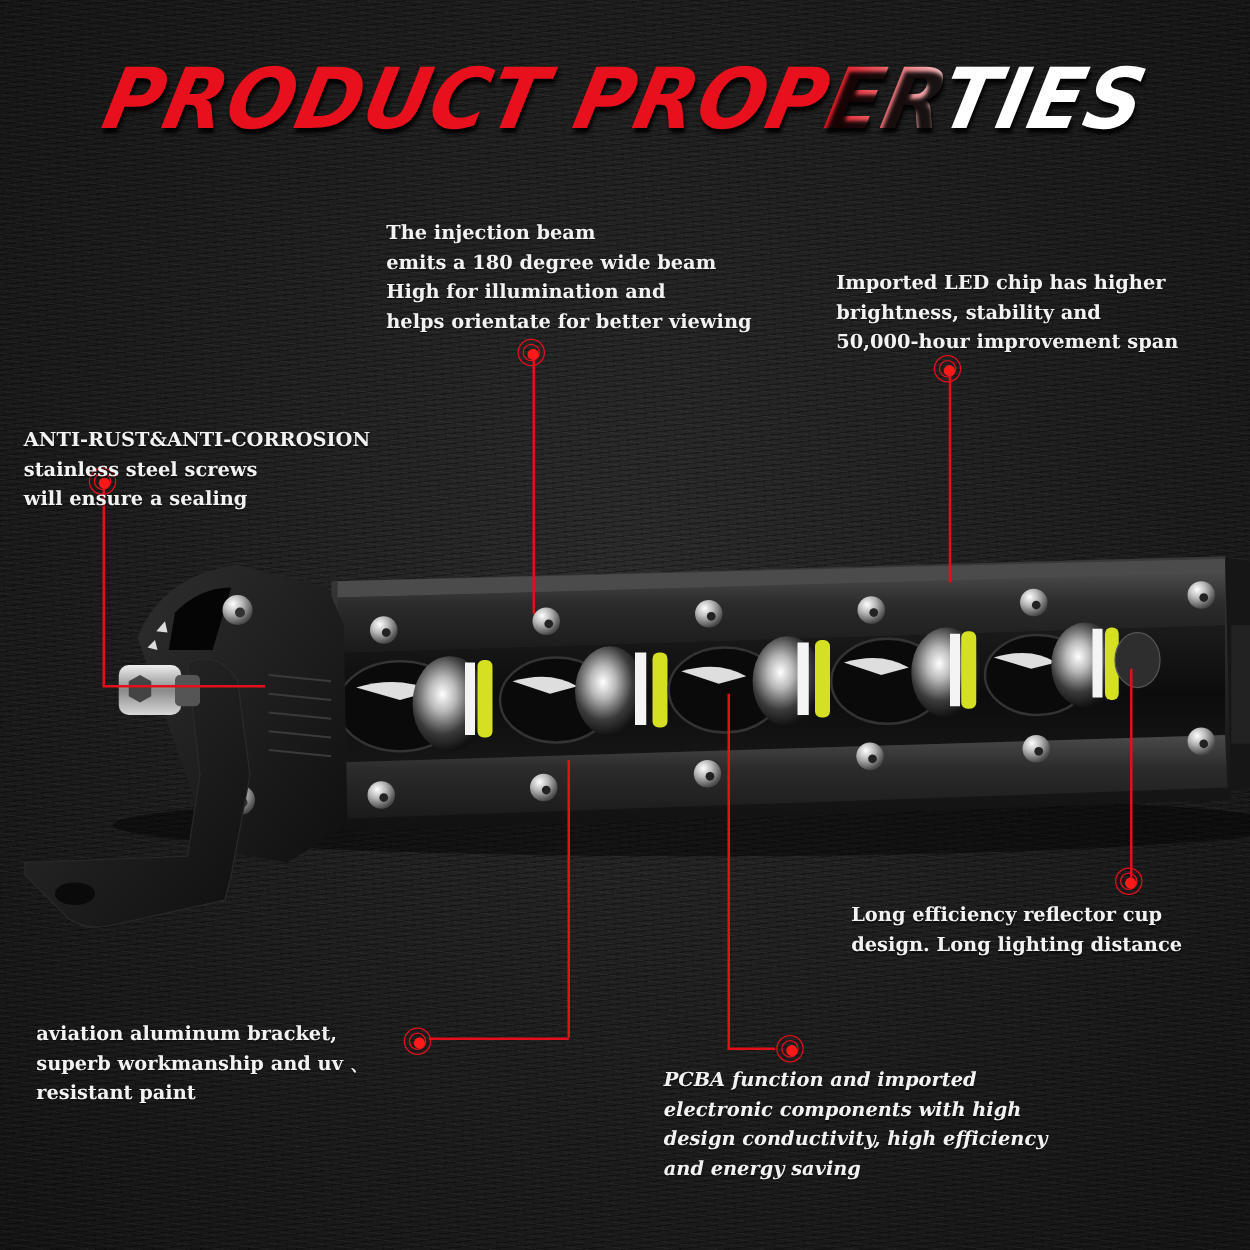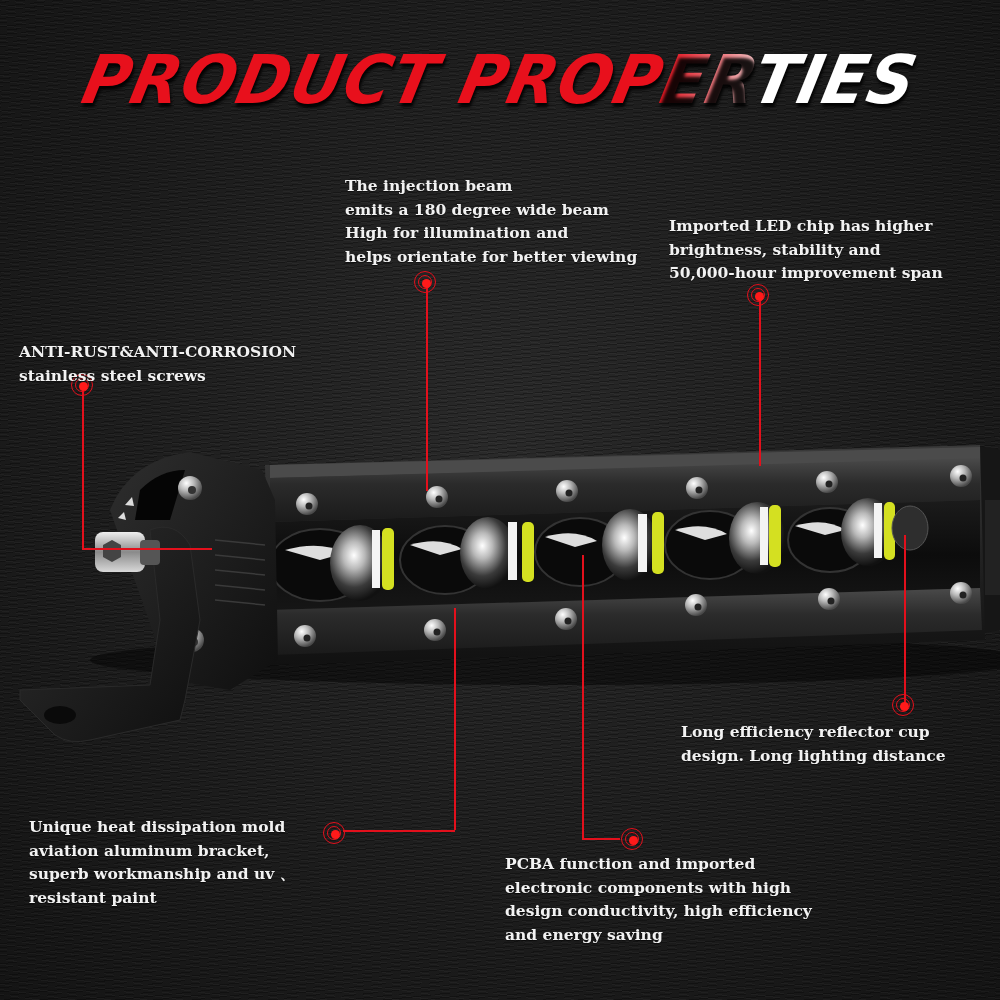--- a/index.html
+++ b/index.html
@@ -220,48 +220,48 @@
 <div class="line-red" style="left:582px; top:555px; width:1.5px; height:284px;"></div>
 <div class="line-red" style="left:582px; top:838px; width:38px; height:1.5px;"></div>
 
 <div class="marker" style="left:425px; top:282px;"></div>
 <div class="marker" style="left:758px; top:295px;"></div>
 <div class="marker" style="left:82px; top:385px;"></div>
 <div class="marker" style="left:903px; top:705px;"></div>
 <div class="marker" style="left:334px; top:833px;"></div>
 <div class="marker" style="left:632px; top:839px;"></div>
 
-<div class="callout" style="left:309px; top:174px;margin-left:36px;">
+<div class="callout" style="left:309px; top:174px;">
   <span class="line">The injection beam</span>
   <span class="line">emits a 180 degree wide beam</span>
   <span class="line">High for illumination and</span>
   <span class="line">helps orientate for better viewing</span>
 </div>
 
 <div class="callout" style="left:669px; top:214px;">
   <span class="line">Imported LED chip has higher</span>
   <span class="line">brightness, stability and</span>
   <span class="line">50,000-hour improvement span</span>
 </div>
 
 <div class="callout" style="left:19px; top:304px;margin-top:36px;">
   <span class="line">ANTI-RUST&amp;ANTI-CORROSION</span>
   <span class="line">stainless steel screws</span>
+  <span class="line">will ensure a sealing</span>
 </div>
 
 <div class="callout" style="left:681px; top:720px;">
   <span class="line">Long efficiency reflector cup</span>
   <span class="line">design. Long lighting distance</span>
 </div>
 
 <div class="callout" style="left:29px; top:815px;">
-  <span class="line">Unique heat dissipation mold</span>
   <span class="line">aviation aluminum bracket,</span>
   <span class="line">superb workmanship and uv 、</span>
   <span class="line">resistant paint</span>
 </div>
 
-<div class="callout" style="left:505px; top:852px;">
+<div class="callout" style="left:531px; top:852px;font-style:italic;">
   <span class="line">PCBA function and imported</span>
   <span class="line">electronic components with high</span>
   <span class="line">design conductivity, high efficiency</span>
   <span class="line">and energy saving</span>
 </div>
 
 </body></html>

